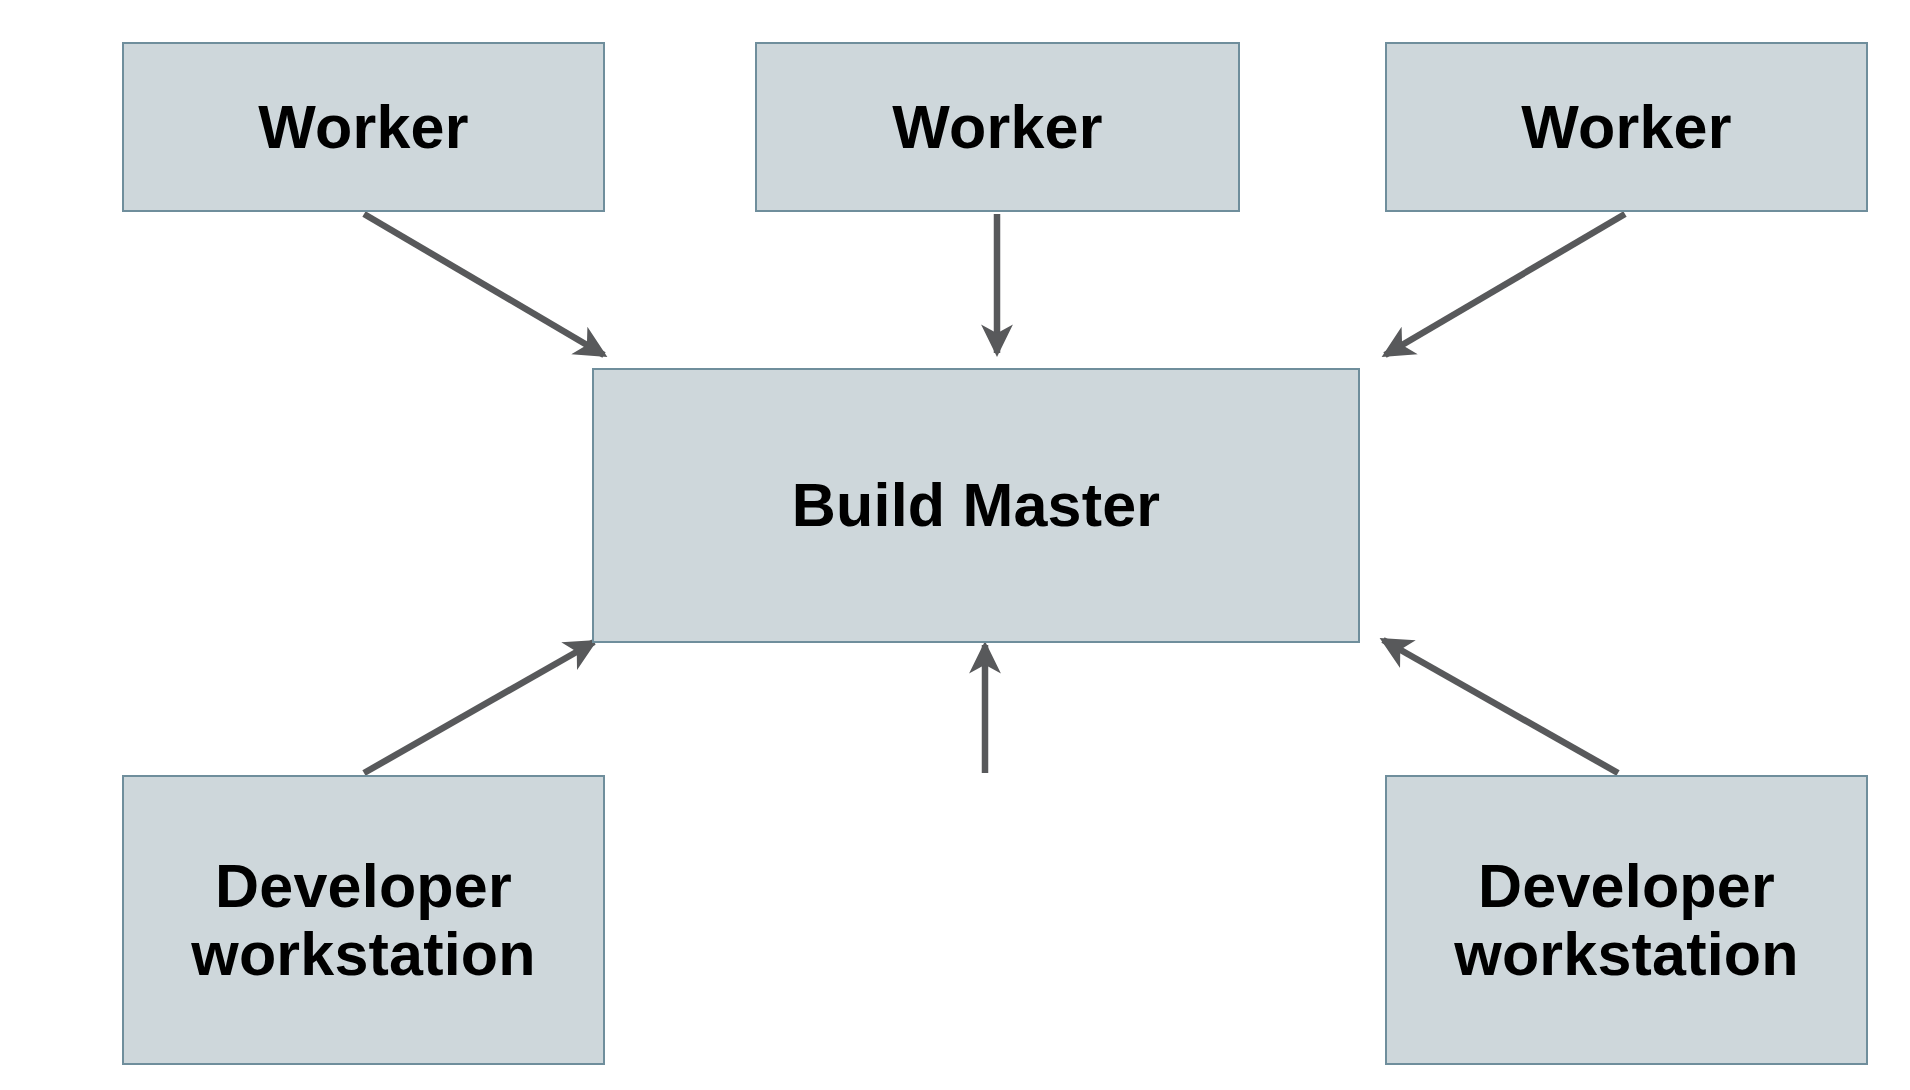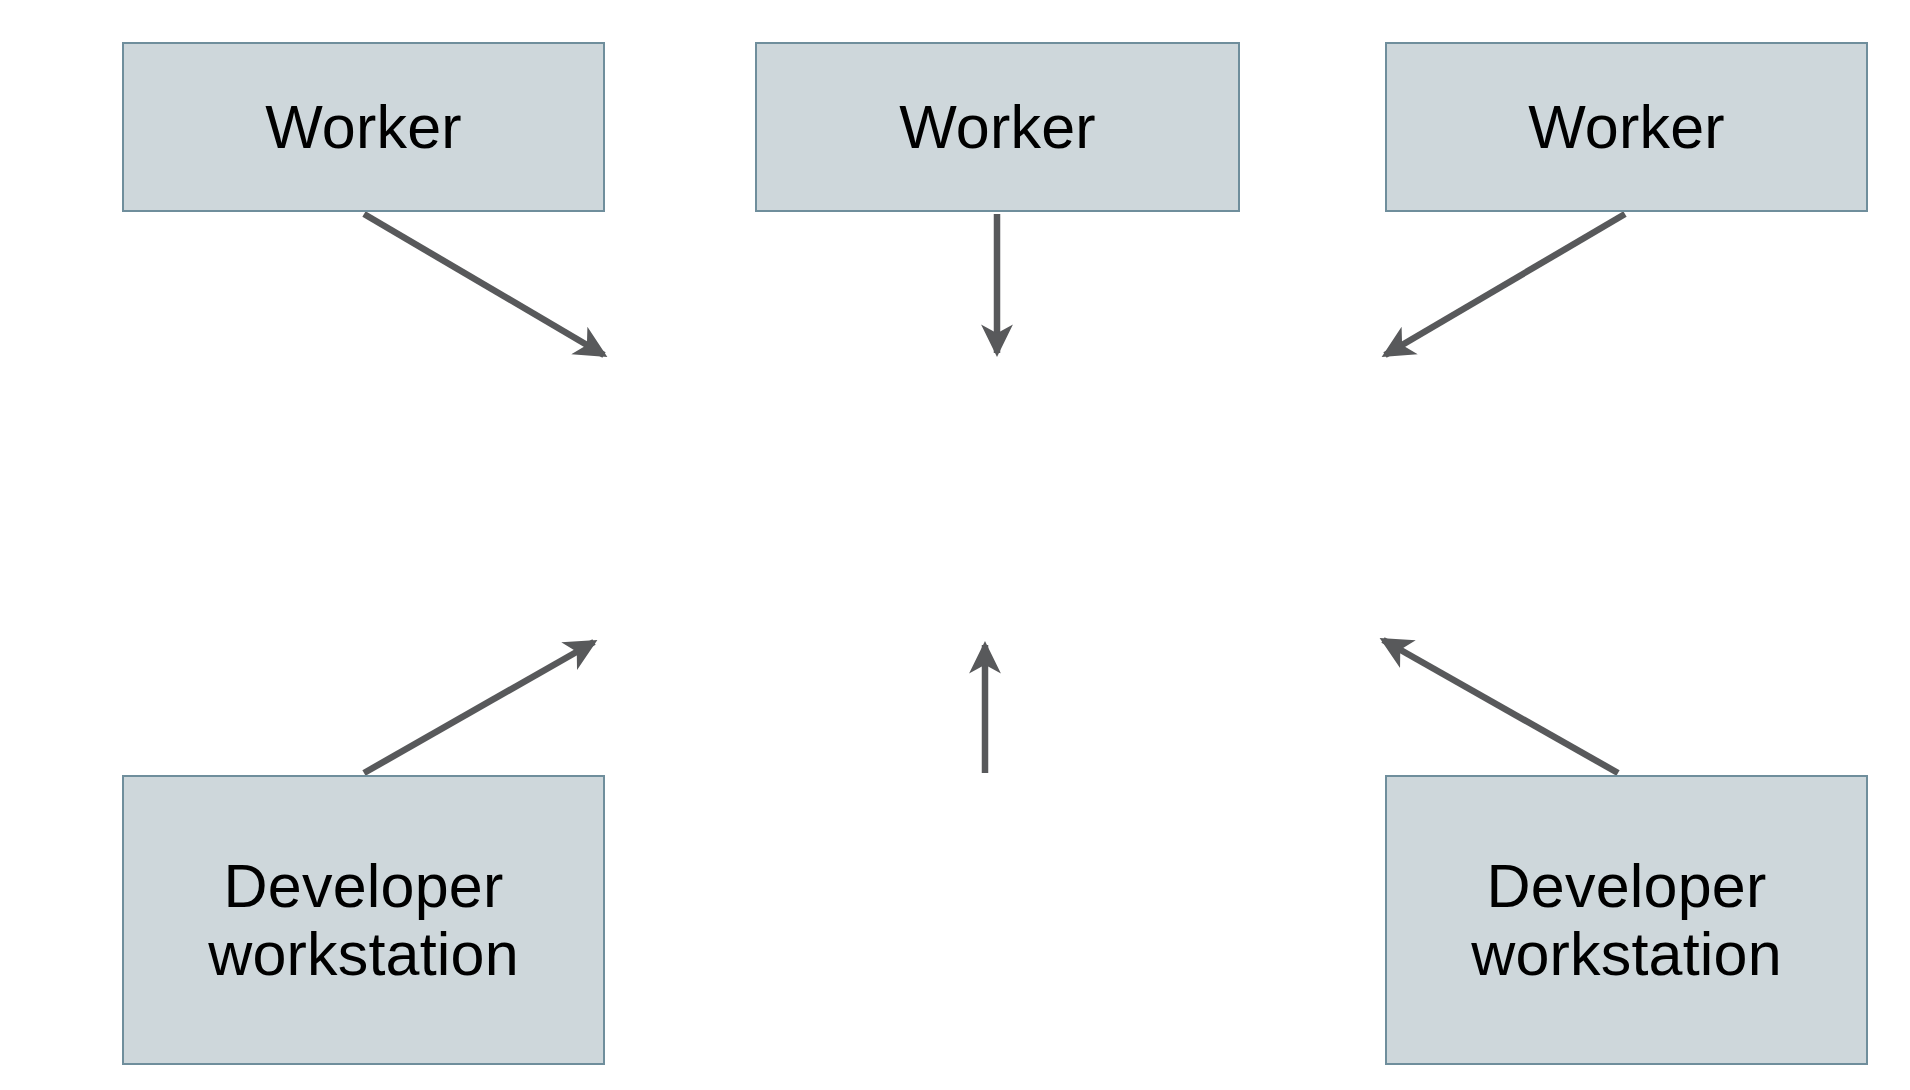--- a/index.html
+++ b/index.html
@@ -11,20 +11,21 @@
   body {
     font-family: "Liberation Sans", sans-serif;
     -webkit-font-smoothing: antialiased;
   }
   #canvas {
     position: relative;
     width: 1910px;
     height: 1090px;
     background: #ffffff;
     overflow: hidden;
+    font-weight: bold;
   }
   #edge-layer {
     position: absolute;
     left: 0;
     top: 0;
     width: 1910px;
     height: 1090px;
     pointer-events: none;
   }
   .node {
@@ -103,20 +104,23 @@
   </div>
 
   <div class="node worker" id="node-worker-2" style="background: rgb(206, 215, 219); border-color: rgb(111, 142, 156); color: rgb(0, 0, 0);">
     <span class="node-label">Worker</span>
   </div>
 
   <div class="node worker" id="node-worker-3" style="background: rgb(206, 215, 219); border-color: rgb(111, 142, 156); color: rgb(0, 0, 0);">
     <span class="node-label">Worker</span>
   </div>
 
+  <div class="node" id="node-build-master" style="background: rgb(206, 215, 219); border-color: rgb(111, 142, 156); color: rgb(0, 0, 0);">
+    <span class="node-label">Build Master</span>
+  </div>
 
   <div class="node bottom" id="node-dev-workstation-1" style="background: rgb(206, 215, 219); border-color: rgb(111, 142, 156); color: rgb(0, 0, 0);">
     <span class="node-label">Developer
 workstation</span>
   </div>
 
 
   <div class="node bottom" id="node-dev-workstation-2" style="background: rgb(206, 215, 219); border-color: rgb(111, 142, 156); color: rgb(0, 0, 0);">
     <span class="node-label">Developer
 workstation</span>

